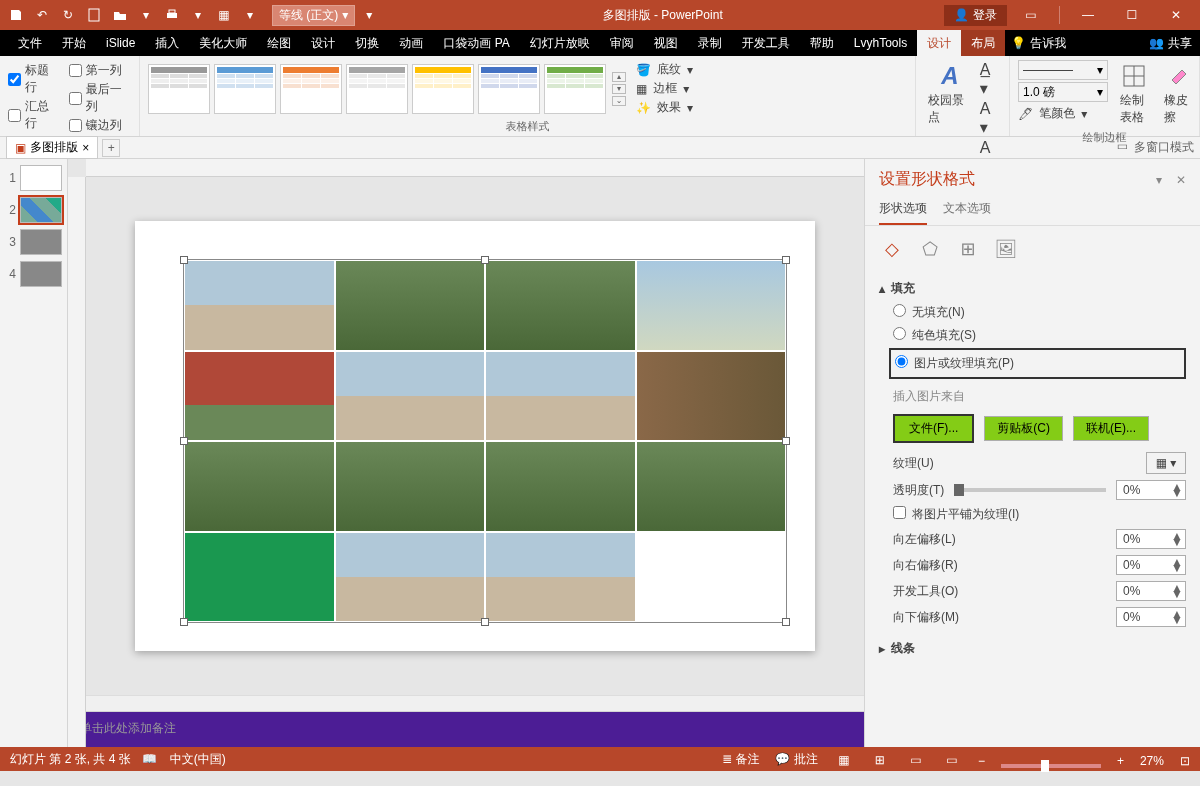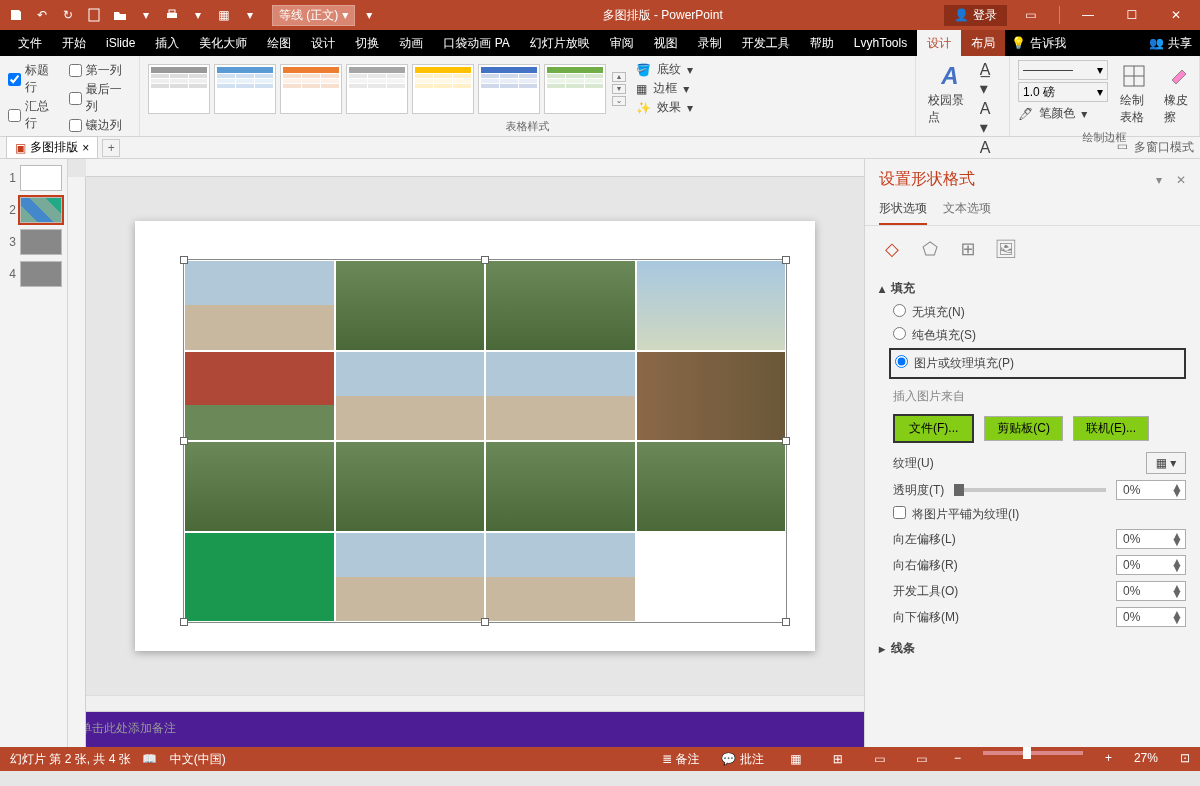--- a/index.html
+++ b/index.html
@@ -80,21 +80,21 @@
 .btn-row{display:flex;gap:10px;padding:6px 0 6px 14px;align-items:center}
 .pbtn{border:1px solid #adadad;background:#84cc16;padding:3px 12px;cursor:pointer}
 .pbtn.boxed{border:2px solid #333;padding:4px 14px}
 .lrow{display:flex;align-items:center;justify-content:space-between;padding:3px 0 3px 14px;color:#444}
 .spin{border:1px solid #adadad;background:#fff;width:70px;height:20px;display:flex;align-items:center;justify-content:space-between;padding:0 2px 0 6px}
 .spin .ar{display:flex;flex-direction:column;font-size:6px;line-height:6px;color:#666}
 .slider{flex:1;height:4px;background:#c8c8c8;margin:0 10px;position:relative}
 .slider .sthumb{position:absolute;left:0;top:-4px;width:10px;height:12px;background:#666}
 .tex-btn{border:1px solid #adadad;width:40px;height:22px;display:flex;align-items:center;justify-content:center}
 .statusbar{height:24px;background:#b7472a;color:#fff;display:flex;align-items:center;padding:0 10px;font-size:11px}
-.statusbar .sr{margin-left:auto;display:flex;align-items:flex-start;gap:22px}
+.statusbar .sr{margin-left:auto;display:flex;align-items:flex-end;gap:16px}
 .viewbtn{width:20px;height:16px;display:flex;align-items:center;justify-content:center}
 .zoom-slider{width:100px;height:4px;background:#d88;position:relative}
 .zoom-slider .zt{position:absolute;left:40%;top:-4px;width:8px;height:12px;background:#fff}
 svg{display:block}
 </style>
 </head>
 <body>
 
 <div class="titlebar">
   <div class="qat">

